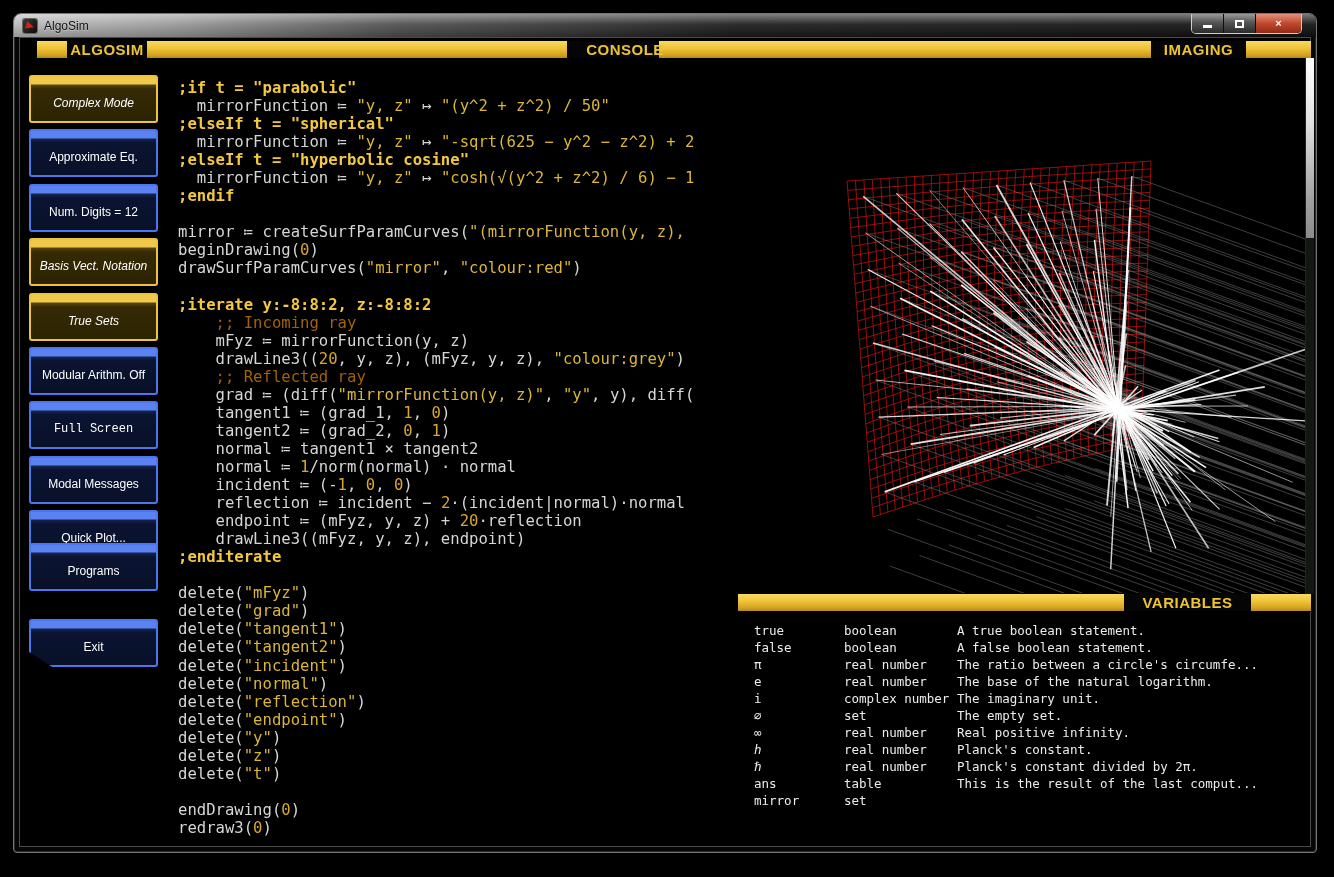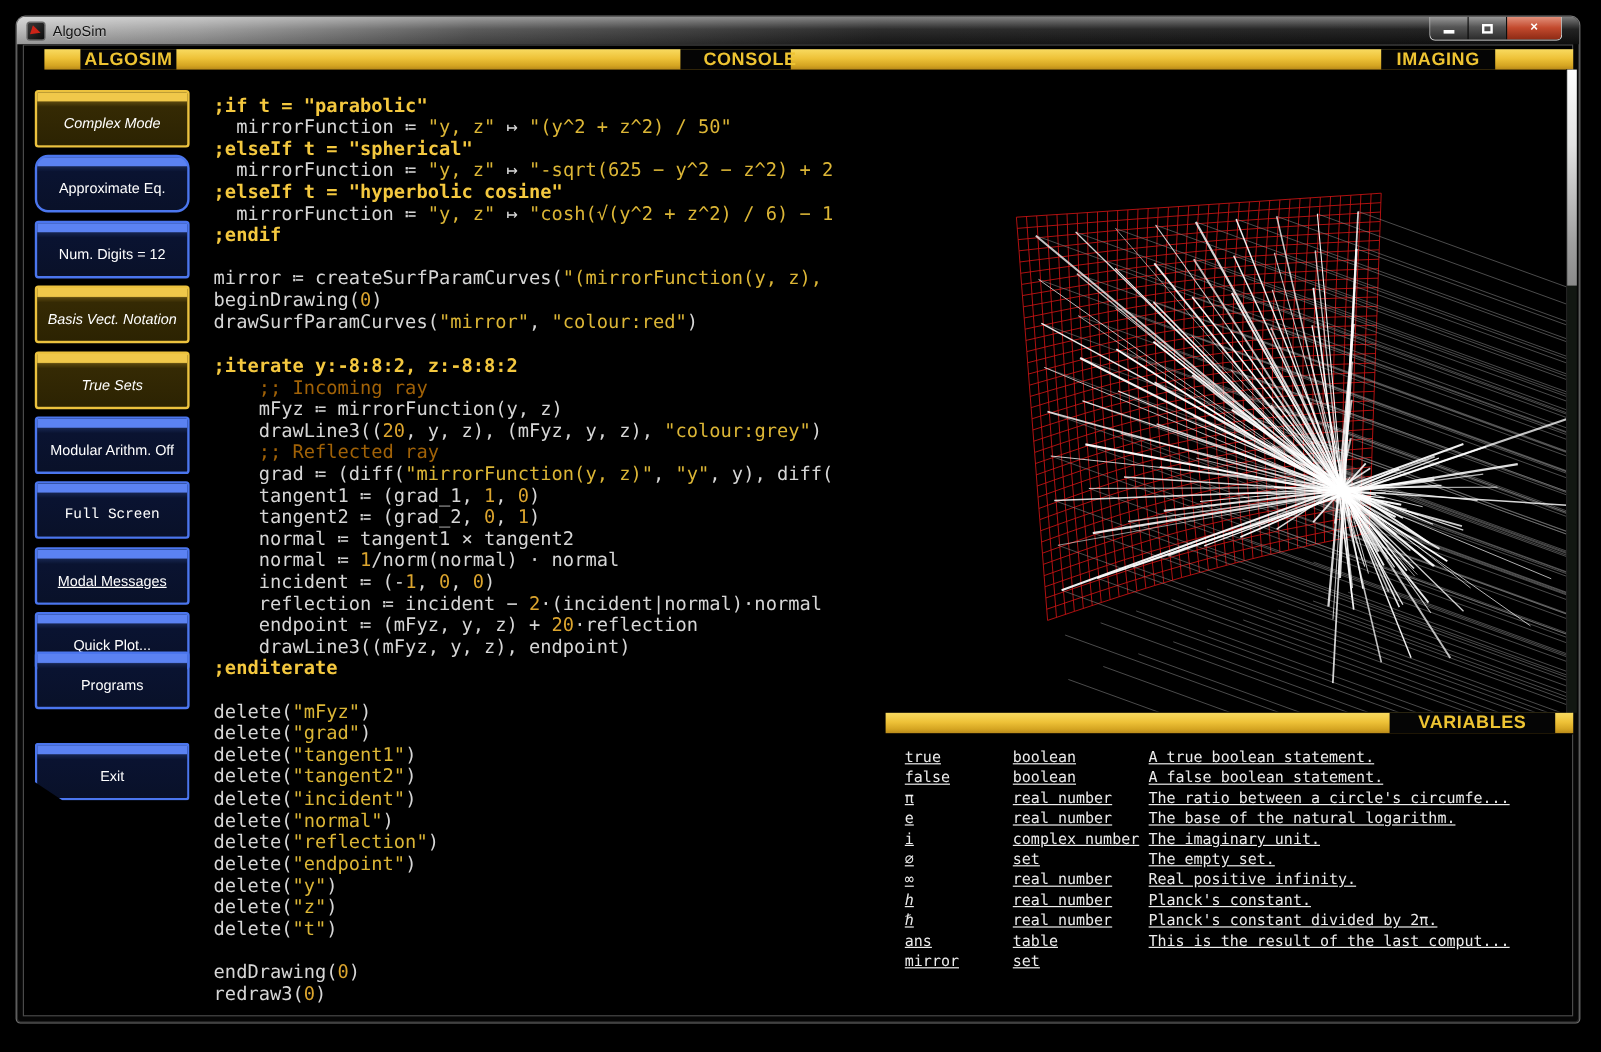--- a/index.html
+++ b/index.html
@@ -54,21 +54,21 @@
   
   #imaging{position:absolute;left:727px;top:45px;width:568px;height:534px;background:#000;}
   #imaging svg{display:block;}
   #imaging-scrollbar{position:absolute;left:1291px;top:44px;width:8px;height:536px;
        background:#121712;border-left:1px solid #222;}
   #imaging-scroll-thumb{position:absolute;left:0;top:0;width:100%;height:180px;
        background:linear-gradient(180deg,#ffffff,#e2e2e2 35%,#9f9f9f 80%,#8a8a8a);cursor:pointer;}
   
   #vars-table{position:absolute;left:740px;top:608px;width:556px;
        font-family:"DejaVu Sans Mono","Liberation Mono",monospace;font-size:12.5px;color:#ececec;}
-  .vrow{display:flex;height:17px;line-height:17px;cursor:default;text-decoration:underline;}
+  .vrow{display:flex;height:17px;line-height:17px;cursor:default;}
   .vname{width:90px;flex:none;} .vtype{width:113px;flex:none;} .vdesc{flex:1;white-space:nowrap;overflow:hidden;}
   .vname.it{font-style:italic;}
 </style>
 </head>
 <body>
 
 <div id="stage">
   <div id="win">
 
     <div id="titlebar">
@@ -92,39 +92,39 @@
     <div class="goldbar" style="left:23px;top:27px;width:1274px;">
       <div class="gold-label" style="left:30px;width:80px;">ALGOSIM</div>
       <div class="gold-label" style="left:530px;width:92px;padding-left:28px;">CONSOLE</div>
       <div class="gold-label" style="left:1114px;width:95px;">IMAGING</div>
     </div>
 
     <div id="sidebar">
         <div class="btn gold" style="top: 61px;">
           <span>Complex Mode</span>
         </div>
-        <div class="btn blue" style="top: 115.4px; border-radius: 11px;">
+        <div class="btn blue" style="top: 115.4px;">
           <span>Approximate Eq.</span>
         </div>
         <div class="btn blue" style="top: 169.8px;">
           <span>Num. Digits = 12</span>
         </div>
         <div class="btn gold" style="top: 224.2px;">
           <span>Basis Vect. Notation</span>
         </div>
         <div class="btn gold" style="top: 278.6px; justify-content: center;">
           <span>True Sets</span>
         </div>
         <div class="btn blue" style="top: 333px;">
           <span>Modular Arithm. Off</span>
         </div>
         <div class="btn blue" style="top: 387.4px; font-family: Liberation Mono, monospace;">
           <span>Full Screen</span>
         </div>
-        <div class="btn blue" style="top: 441.8px; text-decoration: underline;">
+        <div class="btn blue" style="top: 441.8px;">
           <span>Modal Messages</span>
         </div>
         <div class="btn blue" style="top: 496.2px;">
           <span>Quick Plot...</span>
         </div>
         <div class="btn blue" style="top: 529px; align-items: center;">
           <span>Programs</span>
         </div>
         <div class="btn blue notch" style="top: 605px;">
           <span>Exit</span>
@@ -225,21 +225,21 @@
             <circle cx="378" cy="350" r="11" fill="#fff" opacity="0.4"></circle>
             <circle cx="378" cy="350" r="22" fill="#fff" opacity="0.14"></circle>
           </g>
         </svg>
       </div>
     <div id="imaging-scrollbar">
       <div id="imaging-scroll-thumb"></div>
     </div>
 
     <div class="goldbar" style="left:724px;top:580px;width:573px;">
-      <div class="gold-label" style="left:386px;width:138px;margin-left:34px;">VARIABLES</div>
+      <div class="gold-label" style="left:386px;width:127px;">VARIABLES</div>
     </div>
 
     <div id="vars-table">
         <div class="vrow">
           <span class="vname">true</span>
           <span class="vtype">boolean</span>
           <span class="vdesc">A true boolean statement.</span>
         </div>
         <div class="vrow">
           <span class="vname">false</span>

